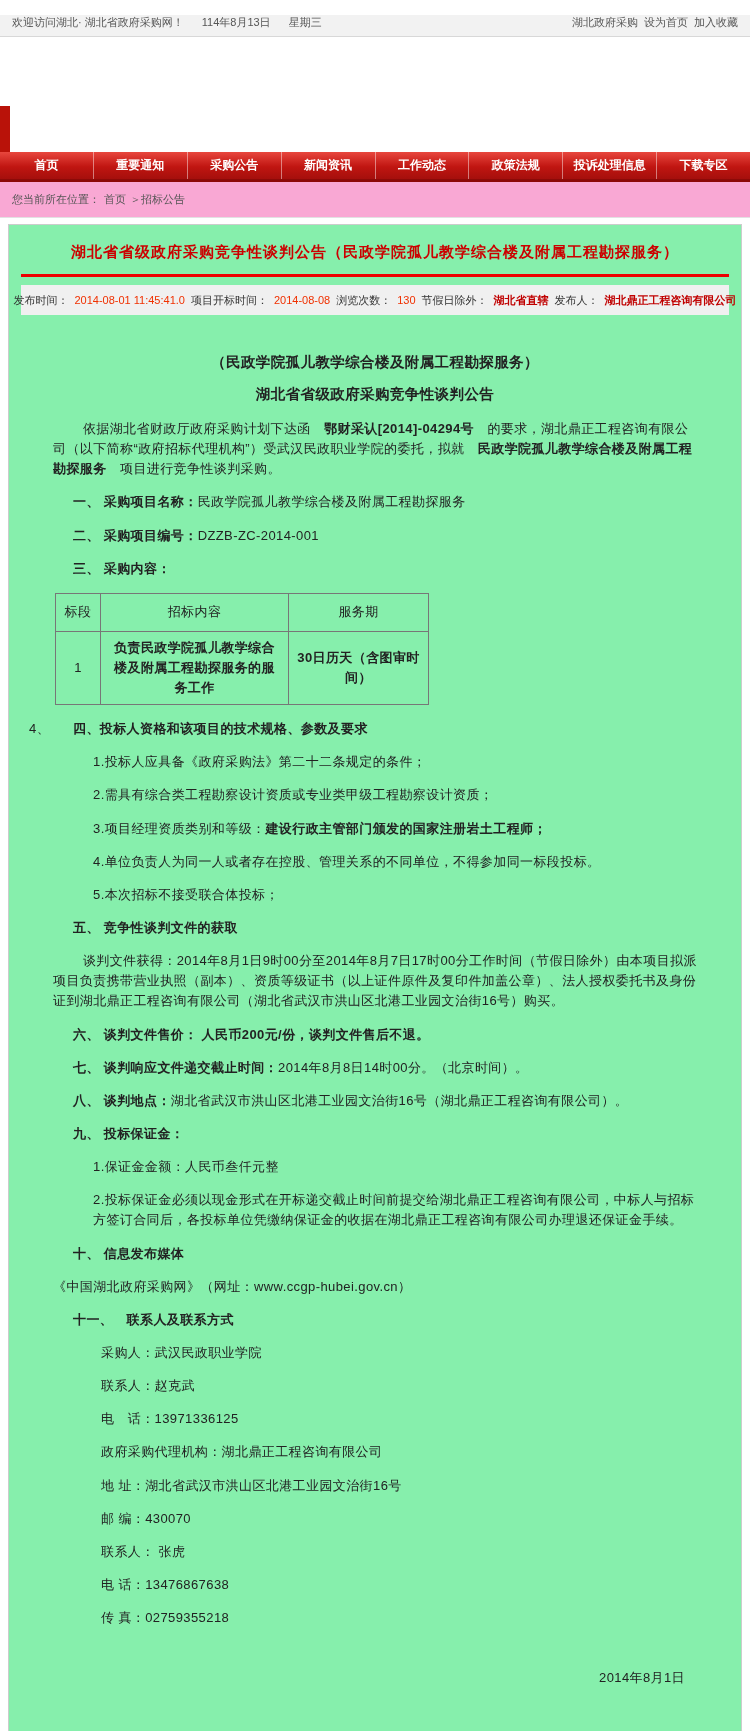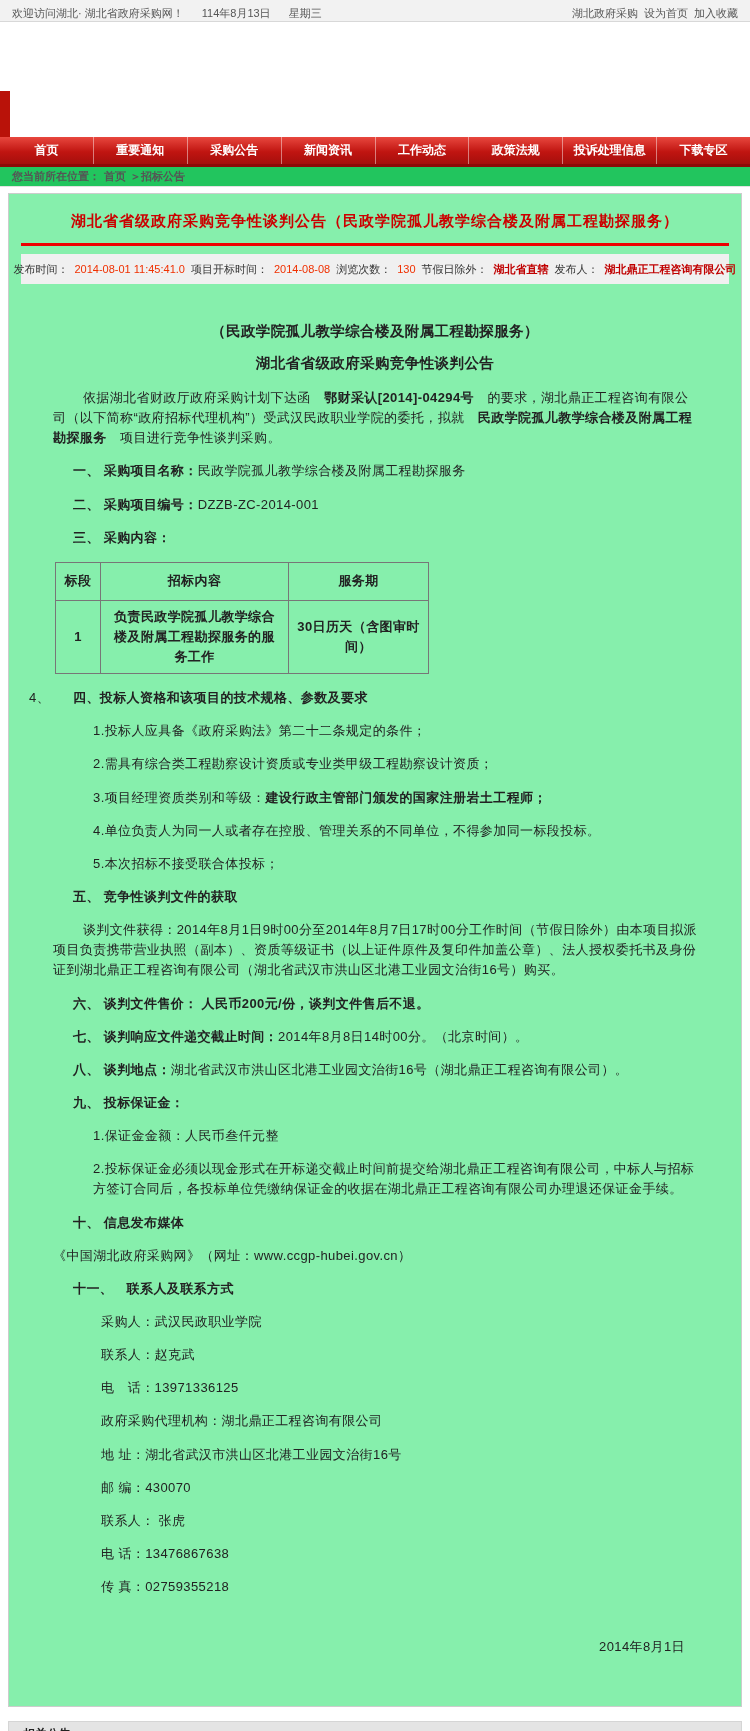--- a/index.html
+++ b/index.html
@@ -5,22 +5,22 @@
   * { margin:0; padding:0; box-sizing:border-box; }
   html,body { background:#fff; }
   body {
     width:750px; min-height:1731px; margin:0 auto; position:relative;
     font-family:"Liberation Sans","DejaVu Sans",sans-serif;
     color:#222; font-size:12px;
   }
   
   .topbar {
     height:22px; background:#f2f2f2; border-bottom:1px solid #d8d8d8;
-    display:flex; align-items:flex-end; justify-content:space-between;
-    padding:0 12px; color:#555; font-size:11px;
+    display:flex; align-items:flex-start; justify-content:space-between;
+    padding:0 12px; color:#555; font-size:11px;margin-top:15px;
   }
   .topbar-left { display:flex; gap:18px; align-items:center; }
   .topbar-right { display:flex; gap:6px; align-items:center; }
   .topbar-right a { color:#555; text-decoration:none; cursor:pointer; }
   
   .banner { height:115px; background:#fff; position:relative; }
   .red-stub { position:absolute; left:0; bottom:0; width:10px; height:46px; background:#b91209; }
   
   .nav {
     height:30px; display:flex;
@@ -28,23 +28,23 @@
     border-bottom:3px solid #8c0a08;
   }
   .nav a {
     flex:1; display:flex; align-items:center; justify-content:center;
     color:#fff; font-weight:bold; font-size:12px; text-decoration:none;
     border-right:1px solid rgba(255,255,255,.45); cursor:pointer;
   }
   .nav a:last-child { border-right:none; }
   
   .breadcrumb {
-    height:20px; display:flex; align-items:center; gap:4px;
-    padding:0 12px; background:#22c55e; border-bottom:1px solid #e2e2e2;
-    color:#555; font-size:11px;font-weight:bold;
+    height:36px; display:flex; align-items:center; gap:4px;
+    padding:0 12px; background:#f9a8d4; border-bottom:1px solid #e2e2e2;
+    color:#555; font-size:11px;
   }
   .breadcrumb a { color:#555; text-decoration:none; cursor:pointer; }
   
   .content-box { margin:6px 8px 0 8px; border:1px solid #ccc; background:#86efac; padding-bottom:26px; }
   .page-title {
     color:#cc0000; font-size:15px; font-weight:bold; text-align:center;
     padding:18px 10px 12px 10px; letter-spacing:1px;
   }
   .red-rule { height:3px; background:#ee0000; margin:0 12px; }
   .meta-bar {
@@ -59,21 +59,21 @@
   .doc p { margin:13px 0; }
   .doc-title { text-align:center; font-weight:bold; font-size:14.5px; margin:10px 0 !important; }
   .para-indent { text-indent:2.3em; }
   .bu { font-weight:bold; }
   .sec { padding-left:20px; }
   .sec .lbl { font-weight:bold; }
   .sub { padding-left:40px; }
   .sub .strong { font-weight:bold; }
   .contact { padding-left:48px; }
   .doc-table { border-collapse:collapse; margin:14px 0 14px 2px; text-align:center; }
-  .doc-table th, .doc-table td { border:1px solid #777; font-size:13px; padding:6px 8px; font-weight:bold; }
+  .doc-table th, .doc-table td { border:1px solid #777; font-size:13px; padding:6px 8px; font-weight:normal; }
   .doc-table th { height:38px; }
   .doc-table td { height:62px; }
   .doc-table .c1 { width:45px; }
   .doc-table .c2 { width:188px; }
   .doc-table .c3 { width:140px; }
   .doc-table td.bold { font-weight:bold; }
   .margin-note { position:absolute; left:-24px; top:0; font-weight:normal; }
   .rel { position:relative; }
   .doc-date { text-align:right; padding-right:12px; margin-top:40px !important; }
   

